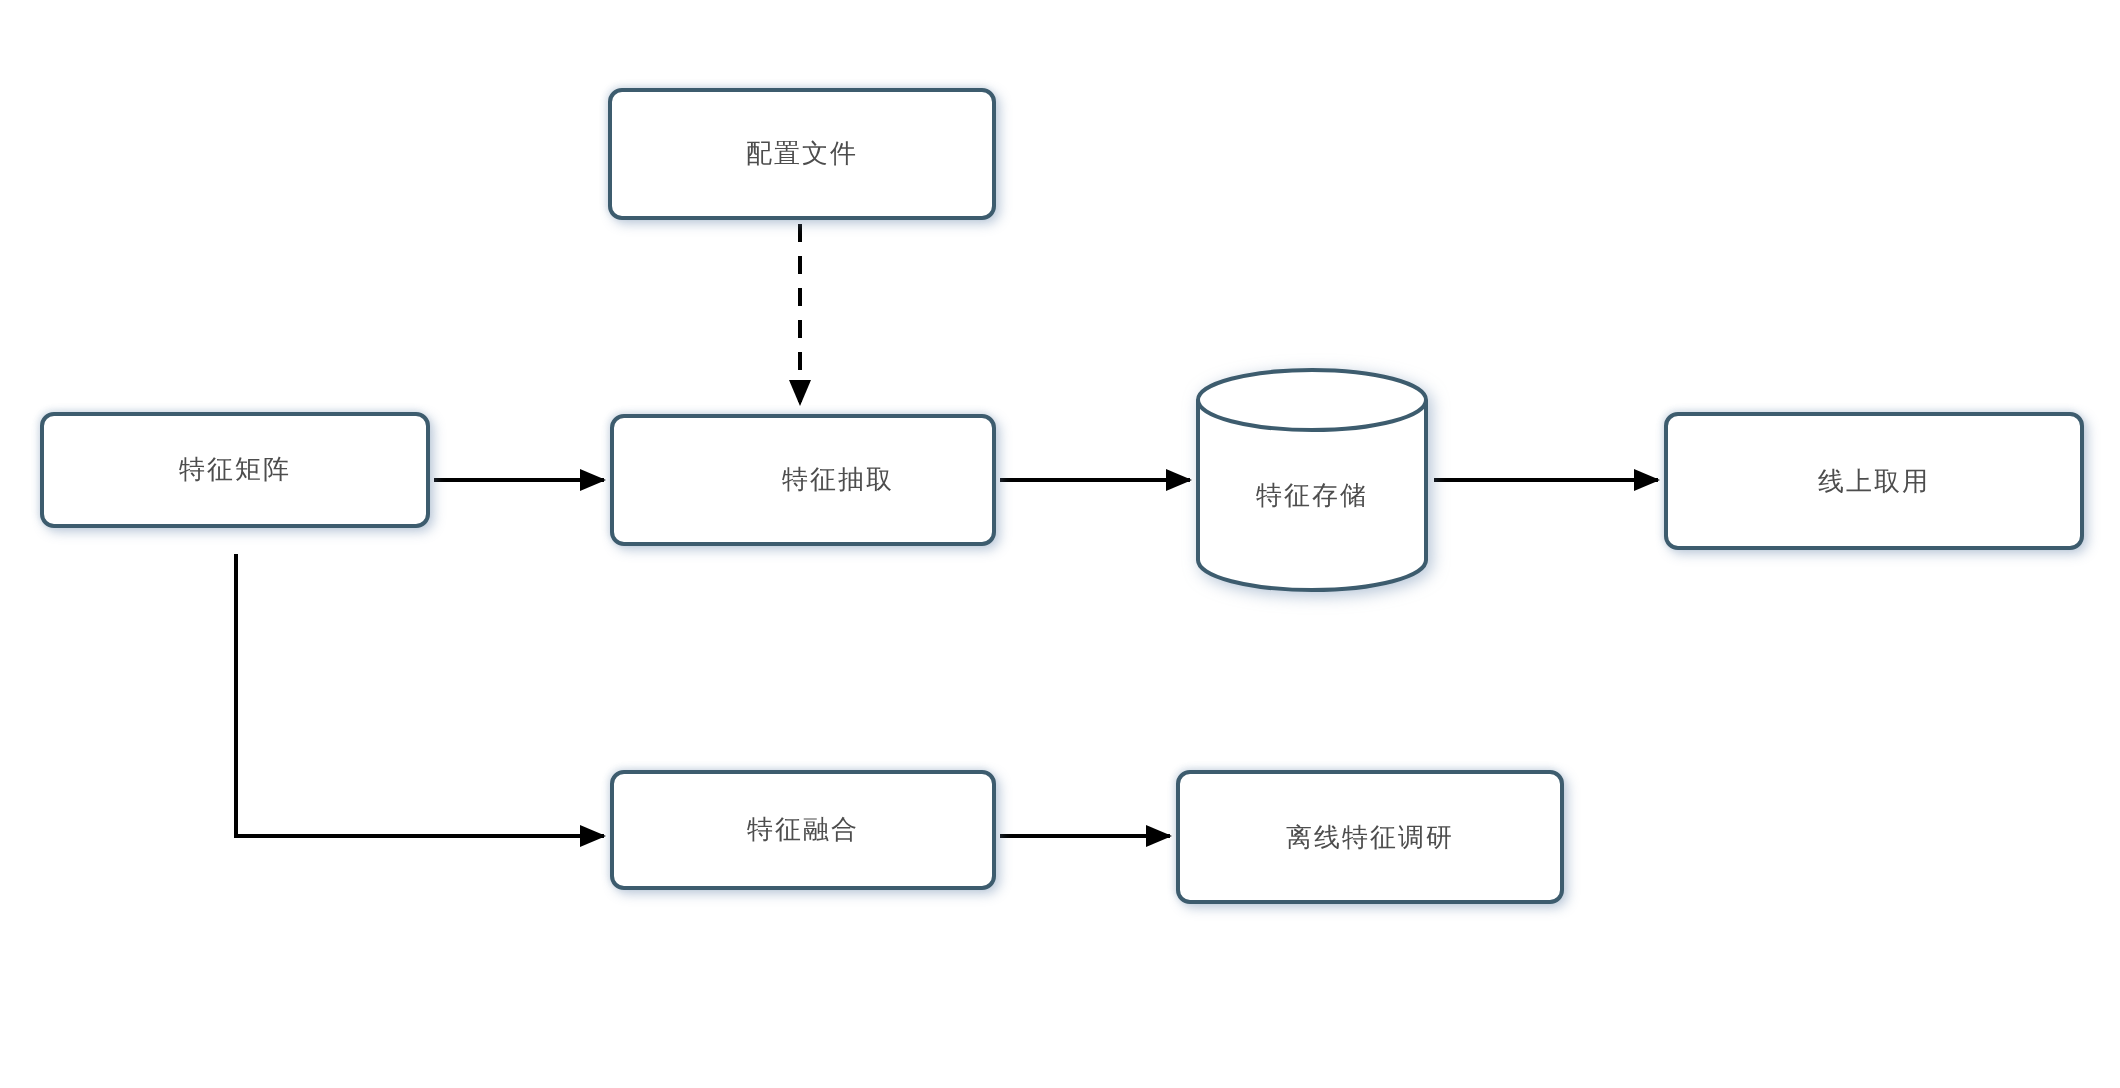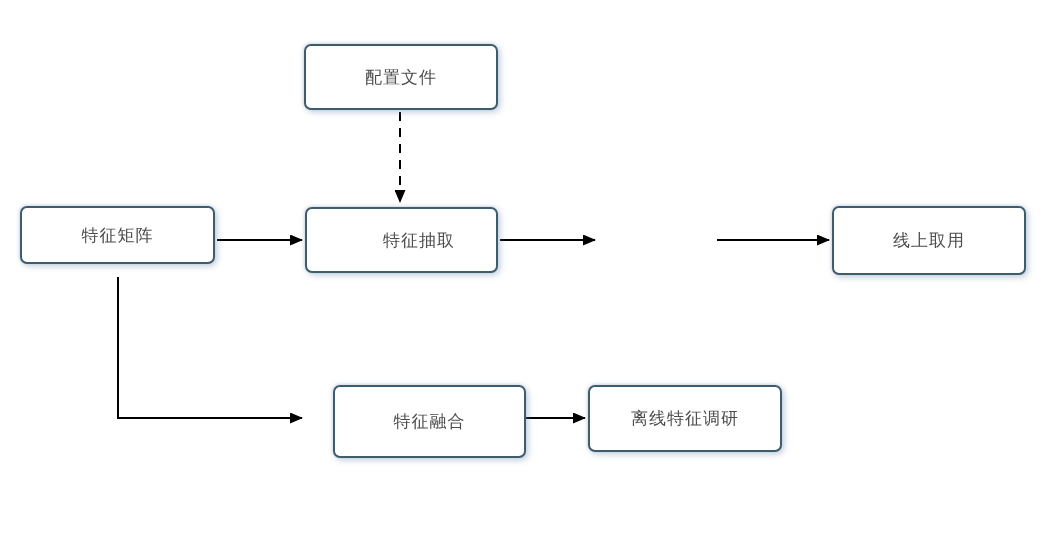--- a/index.html
+++ b/index.html
@@ -24,30 +24,30 @@
   }
   .node {
     position: absolute;
     box-sizing: border-box;
     border: 2px solid #3d5c6e;
     border-radius: 7px;
     background: #ffffff;
     display: flex;
     align-items: center;
     justify-content: center;
-    font-size: 17px;
+    font-size: 13px;
     color: #4d4d4d;
     letter-spacing: 1px;
     box-shadow: 2px 2px 6px rgba(110,140,175,0.45), -1px -1px 3px rgba(110,140,175,0.22);
   }
   .node-config   { left: 304px; top: 44px;  width: 194px; height: 66px; }
   .node-matrix   { left: 20px;  top: 206px; width: 195px; height: 58px; }
   .node-extract  { left: 305px; top: 207px; width: 193px; height: 66px; padding-left: 35px; }
-  .node-online   { left: 832px; top: 206px; width: 194px; height: 69px; }
-  .node-fusion   { left: 305px; top: 385px; width: 193px; height: 73px; margin-left: 28px; }
+  .node-online   { left: 832px; top: 206px; width: 210px; height: 69px; }
+  .node-fusion   { left: 305px; top: 385px; width: 193px; height: 60px; }
   .node-research { left: 588px; top: 385px; width: 194px; height: 67px; justify-content: center; }
   .cylinder {
     position: absolute;
     left: 596px; top: 183px;
     width: 120px; height: 114px;
     border: none;
     background: transparent;
     box-shadow: none;
     padding-top: 16px;
     filter: drop-shadow(2px 2px 4px rgba(110,140,175,0.5));
@@ -91,20 +91,27 @@
   </div>
 
   <div class="node node-matrix">
     <span class="label">特征矩阵</span>
   </div>
 
   <div class="node node-extract">
     <span class="label">特征抽取</span>
   </div>
 
+  <div class="node cylinder">
+    <svg width="120" height="114" viewBox="0 0 120 114" xmlns="http://www.w3.org/2000/svg">
+      <path d="M3,17 L3,97 A57,15 0 0 0 117,97 L117,17 A57,15 0 0 0 3,17 Z" fill="#ffffff" stroke="#3d5c6e" stroke-width="2"></path>
+      <path d="M3,17 A57,15 0 0 0 117,17" fill="none" stroke="#3d5c6e" stroke-width="2"></path>
+    </svg>
+    <span class="label">特征存储</span>
+  </div>
 
   <div class="node node-online">
     <span class="label">线上取用</span>
   </div>
 
   <div class="node node-fusion">
     <span class="label">特征融合</span>
   </div>
 
   <div class="node node-research">

